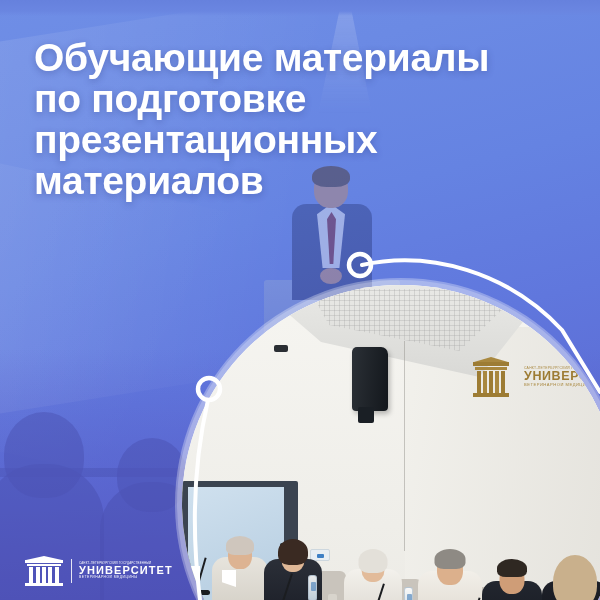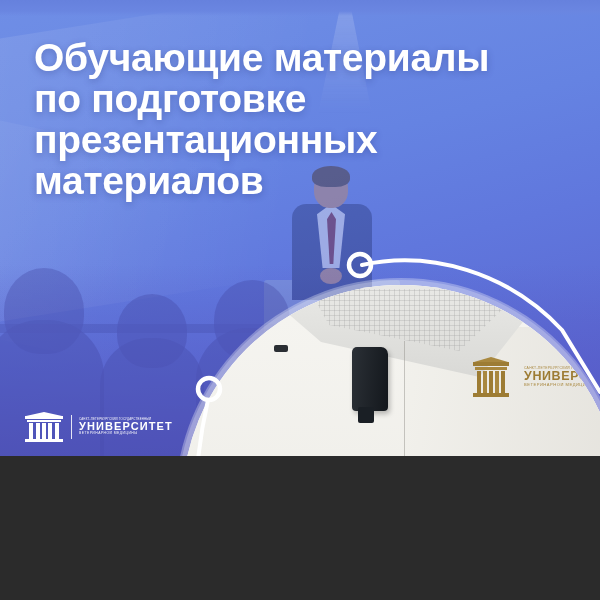--- a/index.html
+++ b/index.html
@@ -1,20 +1,20 @@
 <!DOCTYPE html>
 <html><head>
 <meta charset="utf-8">
 <style>
   html,body{margin:0;padding:0;background:#2b2b2b;}
   *{box-sizing:border-box;}
 
   .poster{
     position:relative;
-    width:600px;height:456px;
+    width:600px;height:600px;
     overflow:hidden;
     font-family:"Liberation Sans","DejaVu Sans",sans-serif;
     background:#d946ef;
   }
 
   
   .bg-base{
     position:absolute;inset:0;
     background:
       linear-gradient(165deg,

